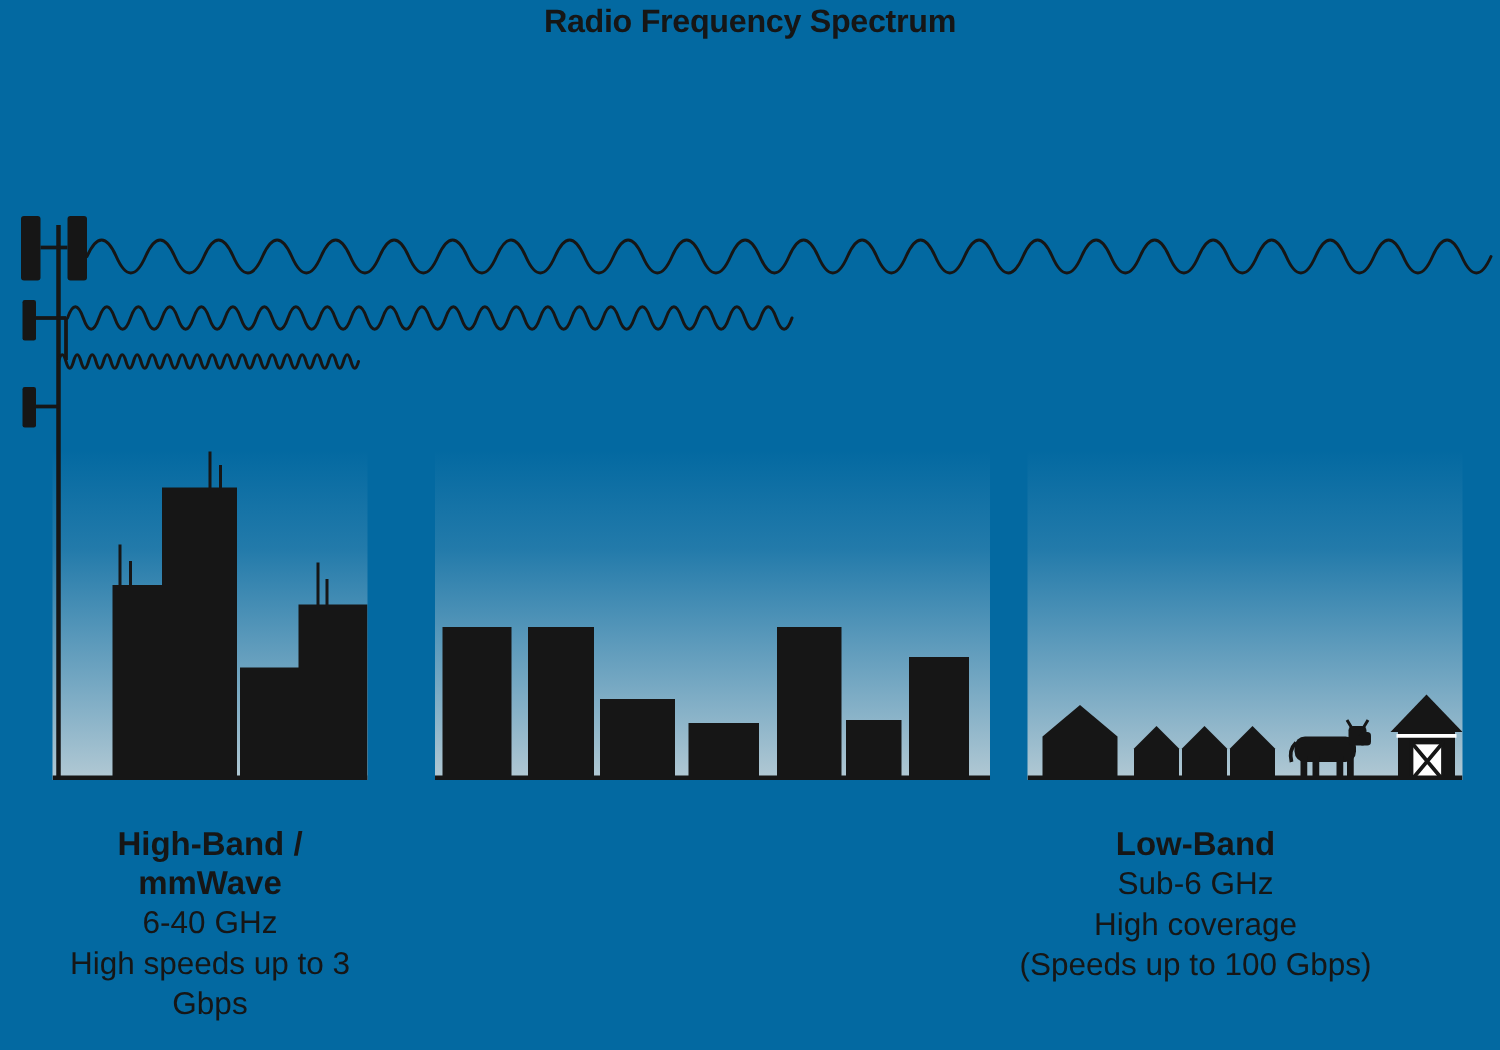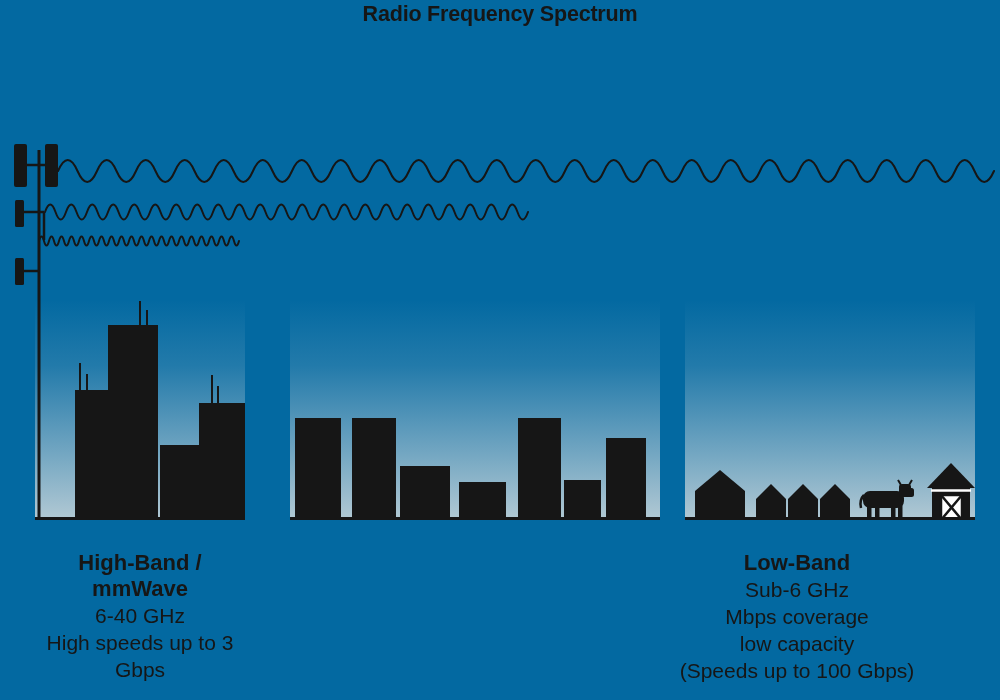--- a/index.html
+++ b/index.html
@@ -124,19 +124,18 @@
       <span>6-40 GHz</span>
       <span>High speeds up to 3 Gbps</span>
     </div>
   </div>
 
 
   <div class="band-label" id="label-low">
     <div class="band-name">Low-Band</div>
     <div class="band-sub">
       <span>Sub-6 GHz</span>
-      <span>Mbps coverage</span>
-      <span>low capacity</span>
+      <span>High coverage</span>
       <span>(Speeds up to 100 Gbps)</span>
     </div>
   </div>
 
 </div>
 
 </body></html>

